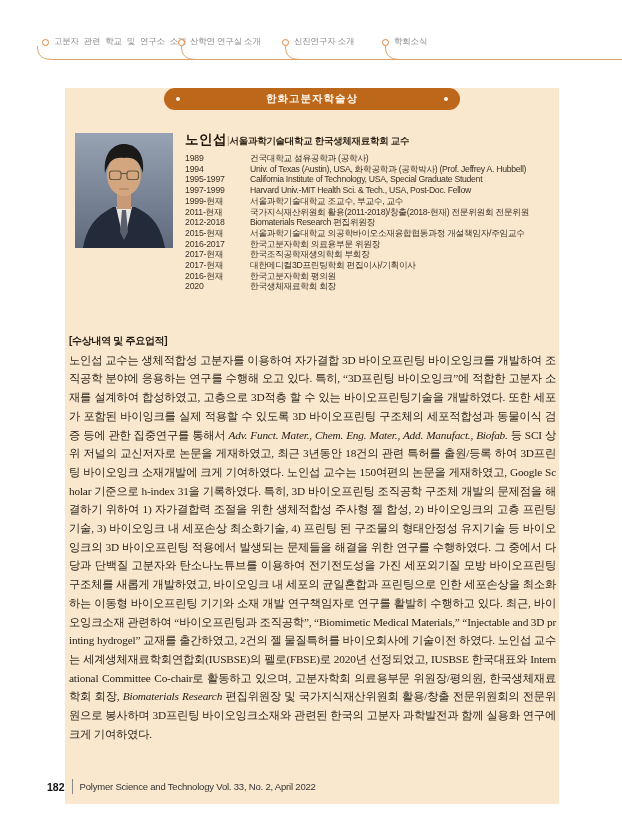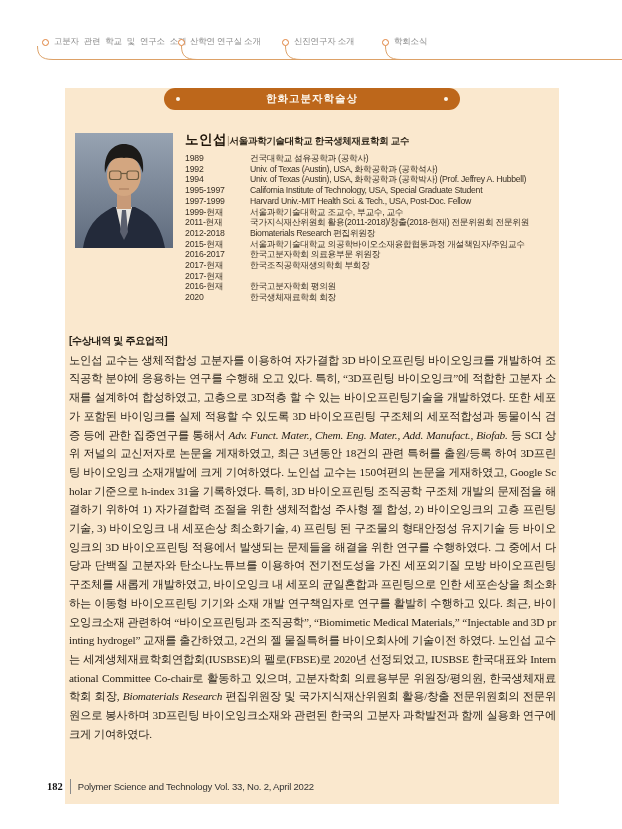--- a/index.html
+++ b/index.html
@@ -92,21 +92,21 @@
     font-family:"Liberation Serif",serif;
     font-size:11.3px;color:#221c14;line-height:18.7px;
     text-align:justify;letter-spacing:-0.2px;word-break:break-all;
   }
   .ach-paragraph i{font-family:"Liberation Serif",serif;}
   
   .footer{
     position:absolute;left:47px;top:779px;
     display:flex;align-items:center;gap:7px;
   }
-  .page-number{font-size:10.5px;font-weight:bold;color:#111;font-family:Liberation Serif, serif;}
+  .page-number{font-size:10.5px;font-weight:bold;color:#111;}
   .footer-divider{width:1px;height:15px;background:#8a8a8a;}
   .journal-title{font-size:9.5px;color:#333;letter-spacing:-0.2px;}
 </style>
 </head>
 <body>
 
 <div class="page">
 
   <svg class="nav-curves" viewBox="0 0 622 66" xmlns="http://www.w3.org/2000/svg">
     <path d="M37.5,46 C37.5,55 41,59.5 53,59.5 L622,59.5" fill="none" stroke="#dda167" stroke-width="1"></path>
@@ -168,24 +168,20 @@
       <span class="prof-affiliation">서울과학기술대학교 한국생체재료학회 교수</span>
     </div>
 
     <div class="cv-list">
 
         <div class="cv-row">
           <span class="cv-period">1989</span>
           <span class="cv-desc">건국대학교 섬유공학과 (공학사)</span>
         </div>
 
-        <div class="cv-row">
-          <span class="cv-period">1992</span>
-          <span class="cv-desc">Univ. of Texas (Austin), USA, 화학공학과 (공학석사)</span>
-        </div>
 
         <div class="cv-row">
           <span class="cv-period">1994</span>
           <span class="cv-desc">Univ. of Texas (Austin), USA, 화학공학과 (공학박사) (Prof. Jeffrey A. Hubbell)</span>
         </div>
 
         <div class="cv-row">
           <span class="cv-period">1995-1997</span>
           <span class="cv-desc">California Institute of Technology, USA, Special Graduate Student</span>
         </div>
@@ -220,20 +216,21 @@
           <span class="cv-desc">한국고분자학회 의료용부문 위원장</span>
         </div>
 
         <div class="cv-row">
           <span class="cv-period">2017-현재</span>
           <span class="cv-desc">한국조직공학재생의학회 부회장</span>
         </div>
 
         <div class="cv-row">
           <span class="cv-period">2017-현재</span>
+          <span class="cv-desc">대한메디컬3D프린팅학회 편집이사/기획이사</span>
         </div>
 
         <div class="cv-row">
           <span class="cv-period">2016-현재</span>
           <span class="cv-desc">한국고분자학회 평의원</span>
         </div>
 
         <div class="cv-row">
           <span class="cv-period">2020</span>
           <span class="cv-desc">한국생체재료학회 회장</span>

